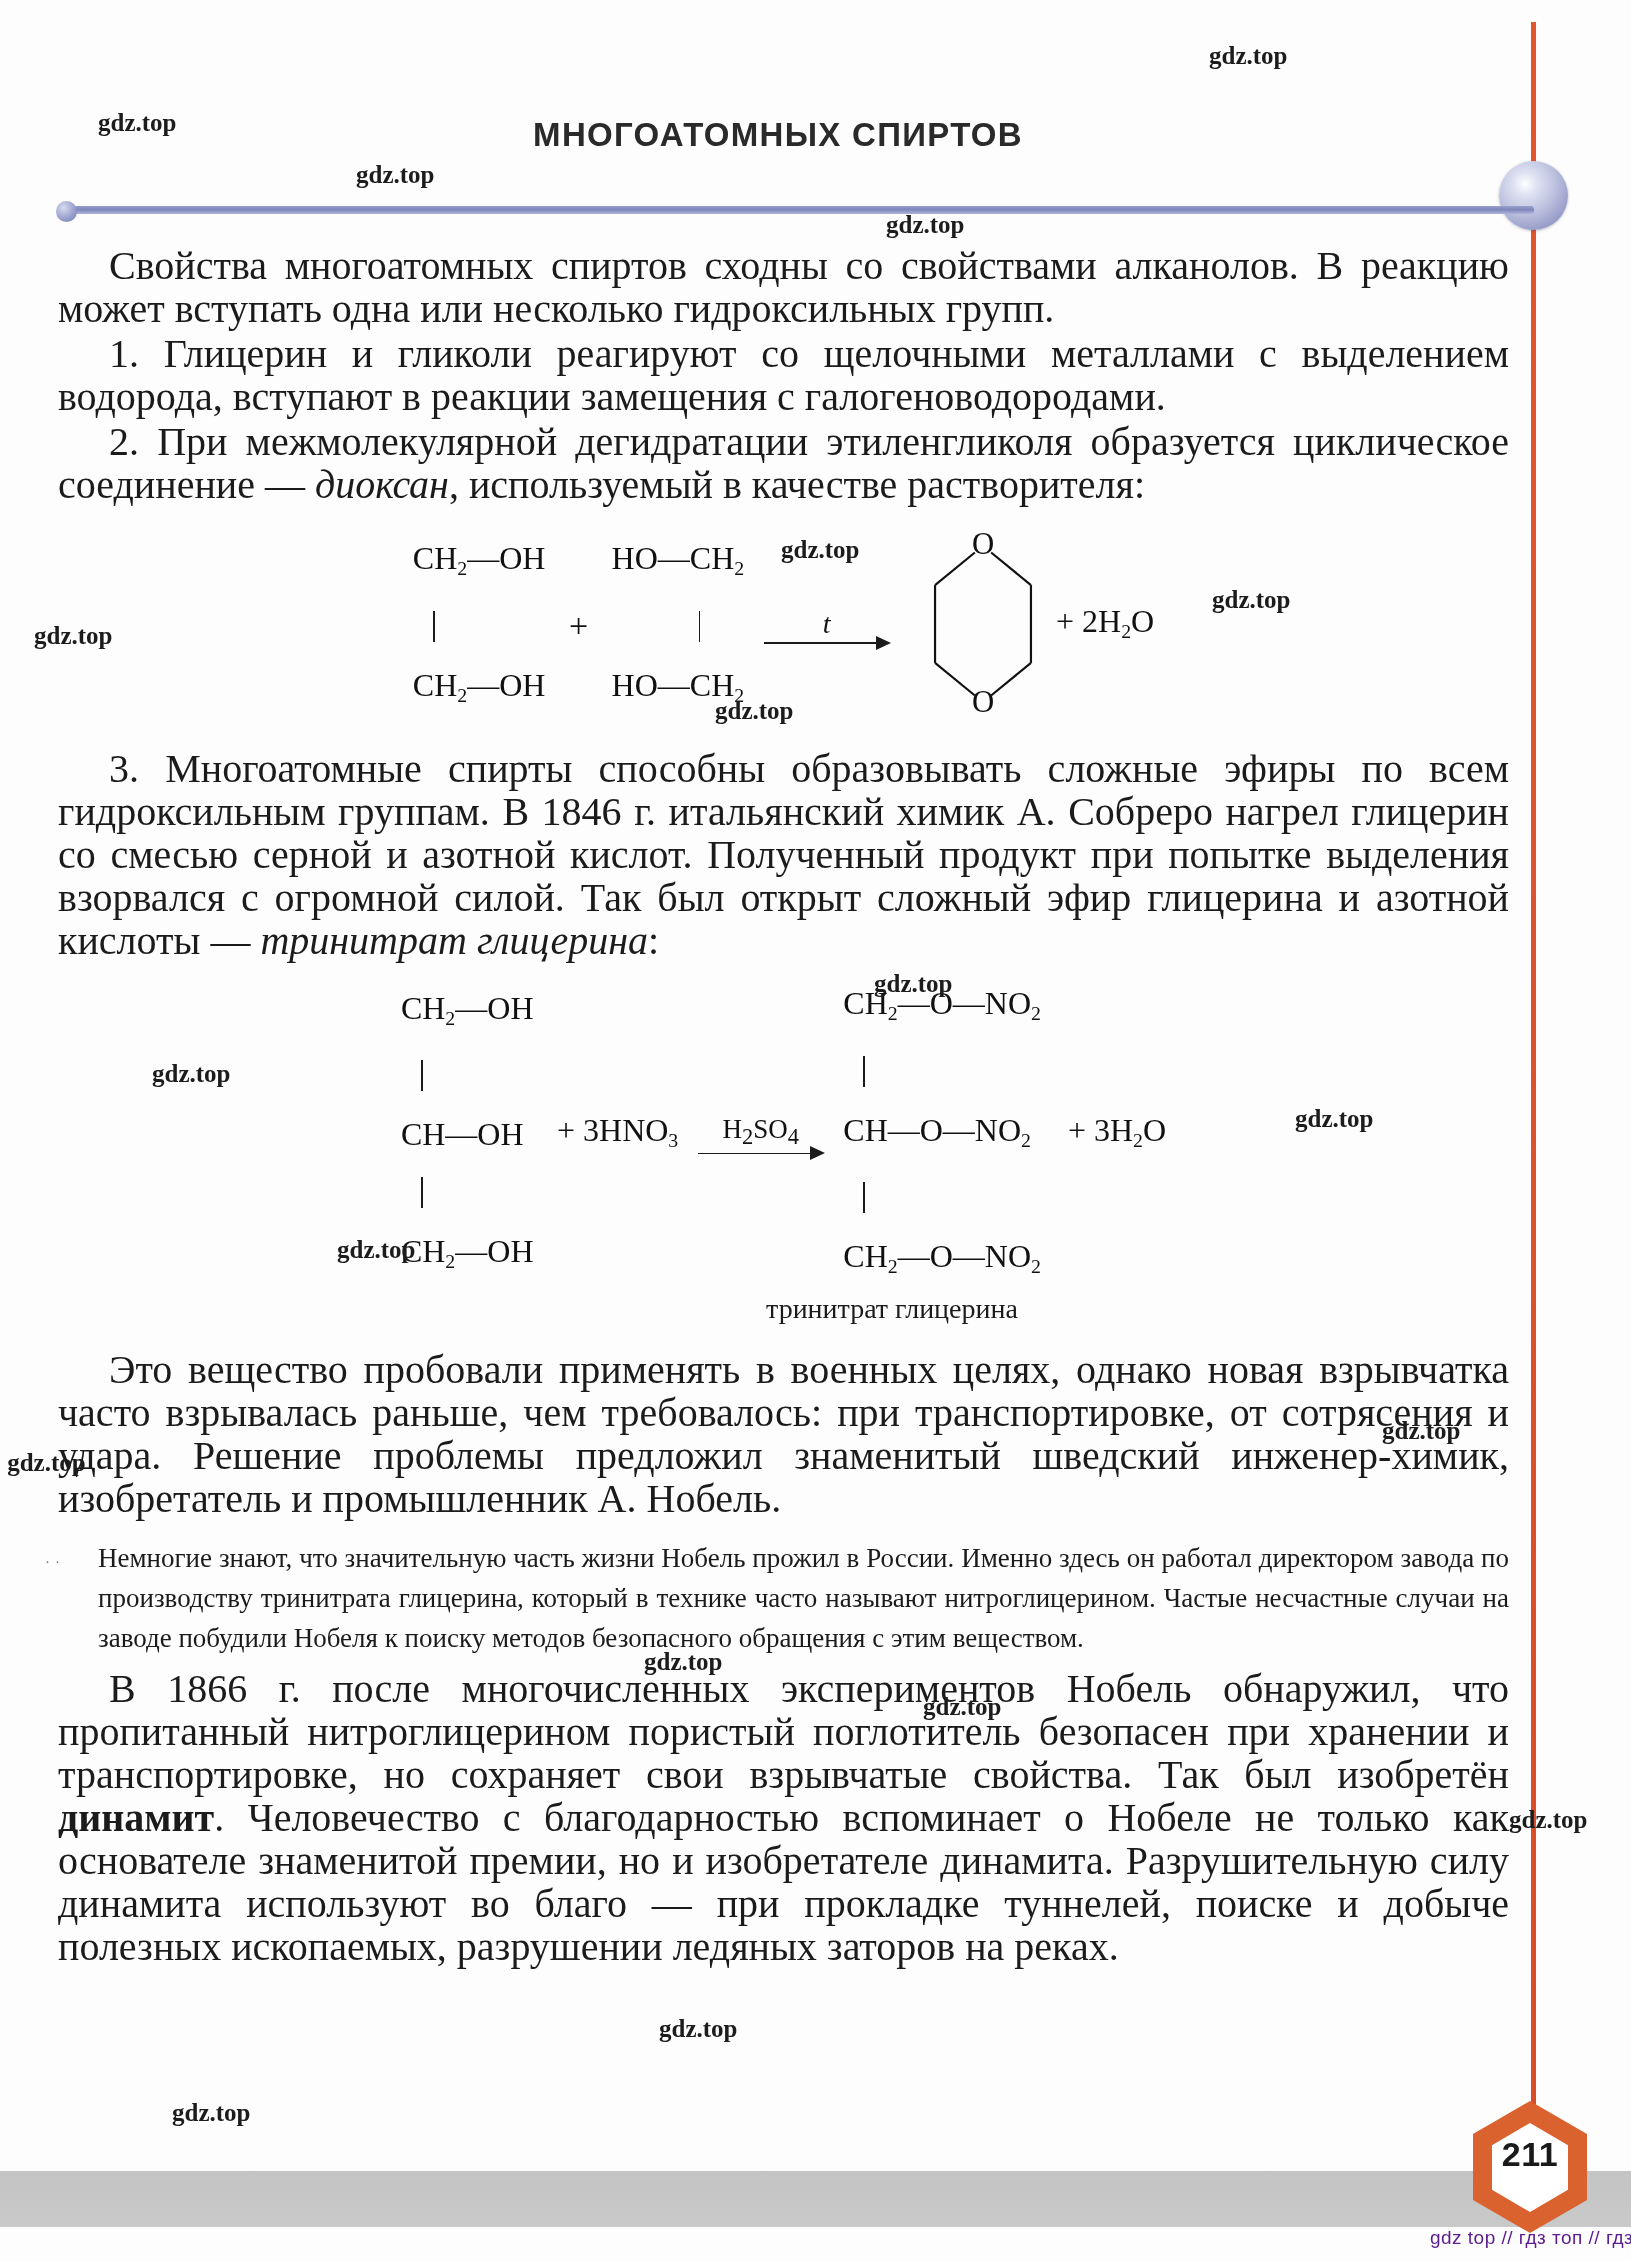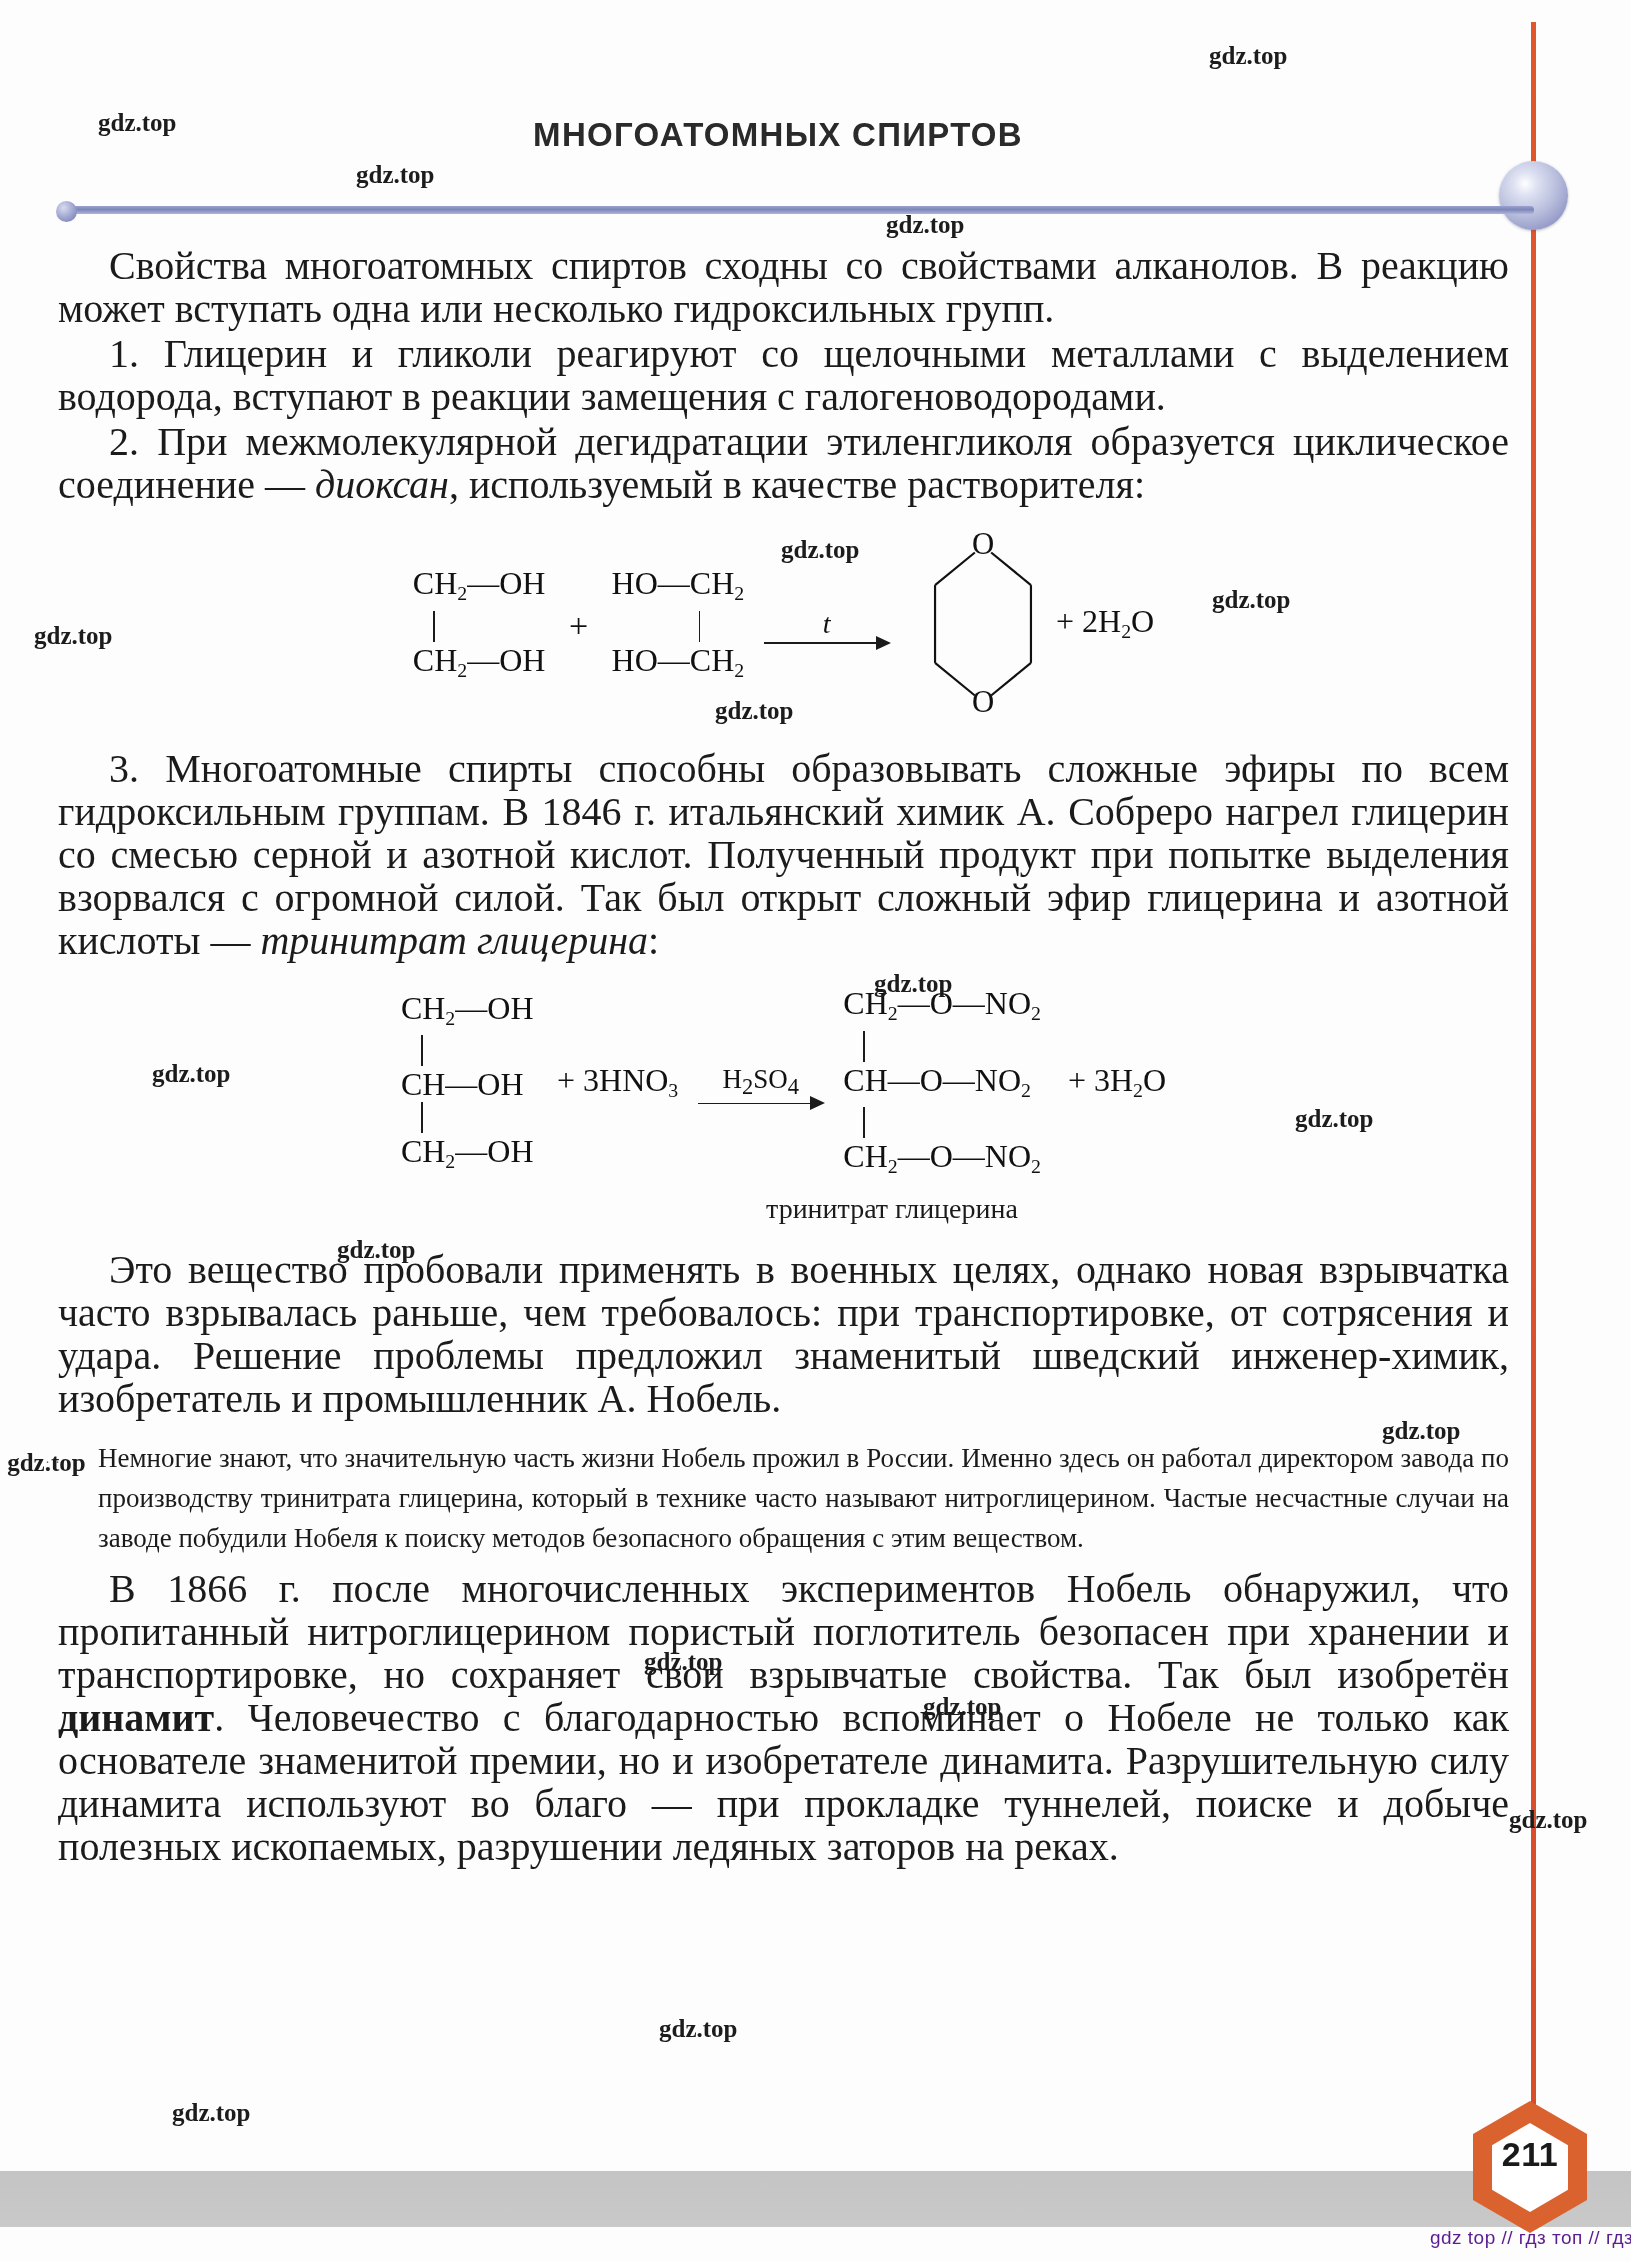--- a/index.html
+++ b/index.html
@@ -109,21 +109,21 @@
   
   .formula{
     position:relative;
     margin:23.5px 0 23.5px 0;
     font-family:"Liberation Serif",serif;
     color:#111;
   }
   .frow{display:flex;align-items:center;justify-content:center;}
   .chem{font-size:32px;line-height:36px;white-space:nowrap;}
   .chem sub{font-size:.62em;vertical-align:-.28em;}
-  .stack{display:inline-flex;flex-direction:column;align-items:flex-start;}
+  .stack{display:inline-flex;flex-direction:column;align-items:flex-start;gap:25px;}
   .stack .bond{width:1.8px;height:31px;background:#1b1b1b;margin-left:20px;}
   .stack.rt{align-items:flex-start;}
   .stack.rt .bond{margin-left:87px;}
   .plus{font-size:34px;margin:0 23.5px;}
   .arrow-wrap{
     display:inline-flex;flex-direction:column;align-items:center;
     margin:0 14.5px;position:relative;min-width:136px;
   }
   .arrow-label{font-size:27px;margin-bottom:1.8px;}
   .arrow-label.ital{font-style:italic;font-size:28px;}

